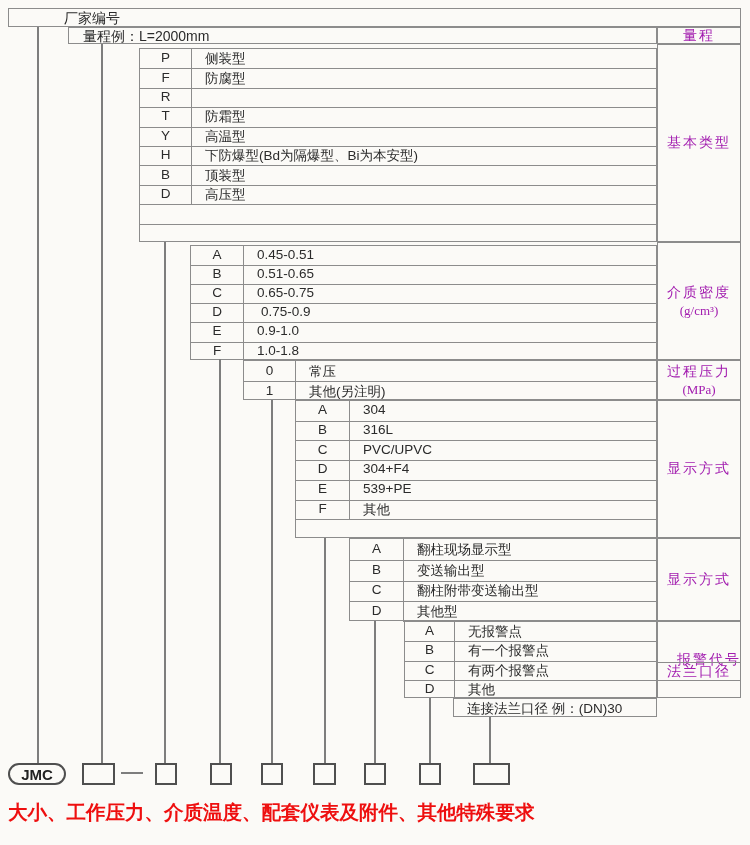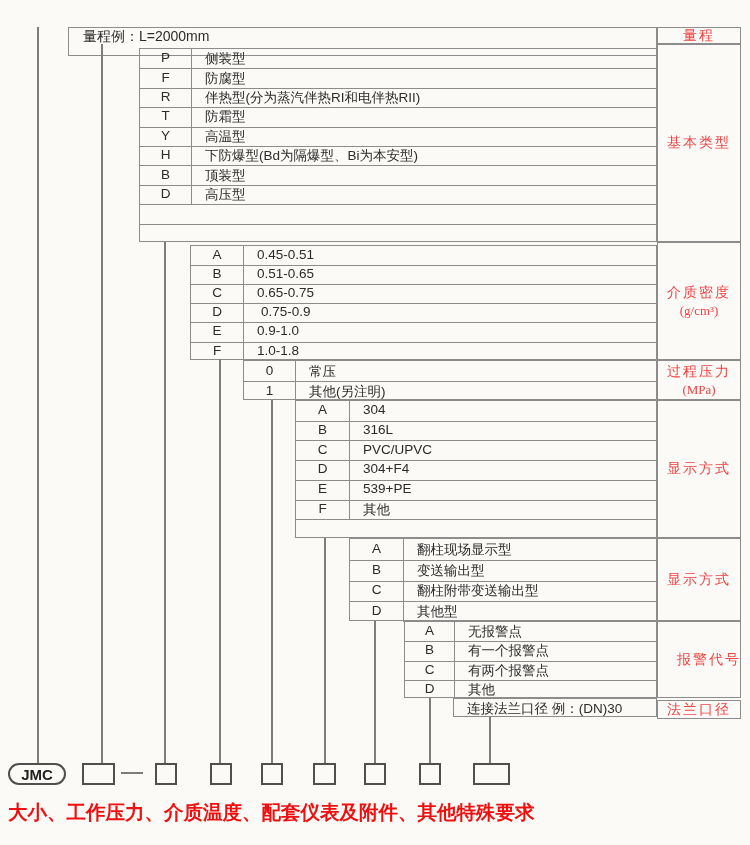--- a/index.html
+++ b/index.html
@@ -10,54 +10,56 @@
   .box{position:absolute;border:1px solid #8c8c8c;box-sizing:border-box;background:transparent;}
   .toptext{font-size:14px;line-height:17px;white-space:nowrap;}
   .sec{position:absolute;border:1px solid #8c8c8c;box-sizing:border-box;}
   .rowline{position:absolute;left:0;right:0;height:1px;background:#8c8c8c;}
   .coldiv{position:absolute;top:0;width:1px;background:#8c8c8c;}
   .code{position:absolute;font-size:13.5px;text-align:center;white-space:nowrap;}
   .desc{position:absolute;font-size:13.5px;white-space:nowrap;}
   .labelcell{
     position:absolute;left:657px;width:84px;border:1px solid #8c8c8c;box-sizing:border-box;
     display:flex;flex-direction:column;align-items:center;justify-content:center;
-    font-family:"Liberation Serif","DejaVu Serif",serif;color:#ef4444;
+    font-family:"Liberation Serif","DejaVu Serif",serif;color:#a21caf;
   }
   .labelcell .l1{font-size:14px;letter-spacing:2px;white-space:nowrap;}
   .labelcell .l2{font-size:13px;letter-spacing:0;white-space:nowrap;margin-top:1px;}
   .conn{position:absolute;width:2px;background:#7d7d7d;}
   .cbox{position:absolute;border:2px solid #4f4f4f;box-sizing:border-box;height:22px;background:transparent;}
   .modelbox{display:flex;align-items:center;justify-content:center;font-weight:bold;font-size:15px;color:#222;}
   .dash{position:absolute;height:2px;background:#7d7d7d;}
   .note{position:absolute;left:8px;width:740px;font-size:19.5px;font-weight:bold;line-height:28px;white-space:nowrap;}
 </style>
 </head>
 <body>
 
 <div id="canvas">
 
-
-  <div class="box toptext" style="left:68px;top:27px;width:589px;height:29px;">
+  <div class="box toptext" style="left:8px;top:8px;width:733px;height:19px;">
+    <span style="position:absolute;left:55px;top:1px;">厂家编号</span>
+  </div>
+
+  <div class="box toptext" style="left:68px;top:27px;width:589px;height:17px;">
     <span style="position:absolute;left:14px;top:0px;">量程例：L=2000mm</span>
   </div>
 
   <div class="labelcell" style="top:27px;height:17px;">
     <span class="l1">量程</span>
   </div>
 
   <div id="generated">
       <div class="sec" style="left: 139px; top: 48px; width: 518px; height: 194px;">
         <div class="code" style="left: 0px; width: 51px; top: 1.2px;">P</div>
         <div class="desc" style="left: 65px; top: 1.2px;">侧装型</div>
         <div class="rowline" style="top: 19.4px;"></div>
         <div class="code" style="left: 0px; width: 51px; top: 20.6px;">F</div>
         <div class="desc" style="left: 65px; top: 20.6px;">防腐型</div>
         <div class="rowline" style="top: 38.8px;"></div>
         <div class="code" style="left: 0px; width: 51px; top: 40px;">R</div>
-        <div class="desc" style="left: 65px; top: 40px;">伴热型(分为蒸汽伴热RI和电伴热RII)</div>
         <div class="rowline" style="top: 58.2px;"></div>
         <div class="code" style="left: 0px; width: 51px; top: 59.4px;">T</div>
         <div class="desc" style="left: 65px; top: 59.4px;">防霜型</div>
         <div class="rowline" style="top: 77.6px;"></div>
         <div class="code" style="left: 0px; width: 51px; top: 78.8px;">Y</div>
         <div class="desc" style="left: 65px; top: 78.8px;">高温型</div>
         <div class="rowline" style="top: 97px;"></div>
         <div class="code" style="left: 0px; width: 51px; top: 98.2px;">H</div>
         <div class="desc" style="left: 65px; top: 98.2px;">下防爆型(Bd为隔爆型、Bi为本安型)</div>
         <div class="rowline" style="top: 116.4px;"></div>
@@ -163,21 +165,21 @@
         <div class="code" style="left: 0px; width: 49px; top: 58.875px;">D</div>
         <div class="desc" style="left: 63px; top: 58.875px;">其他</div>
         <div class="coldiv" style="left: 49px; height: 77px;"></div>
       </div>
       <div class="labelcell" style="top: 621px; height: 77px; padding-left: 20px;">
         <span class="l1">报警代号</span>
       </div>
       <div class="sec" style="left: 453px; top: 698px; width: 204px; height: 19px;">
         <div class="desc" style="left: 13px; top: 1px;">连接法兰口径 例：(DN)30</div>
       </div>
-      <div class="labelcell" style="top: 700px; height: 19px;">
+      <div class="labelcell" style="top: 662px; height: 19px;">
         <span class="l1">法兰口径</span>
       </div>
       <div class="conn" style="left: 37px; top: 27px; height: 737px;"></div>
       <div class="conn" style="left: 101px; top: 44px; height: 720px;"></div>
       <div class="conn" style="left: 164px; top: 242px; height: 522px;"></div>
       <div class="conn" style="left: 219px; top: 359px; height: 405px;"></div>
       <div class="conn" style="left: 271px; top: 400px; height: 364px;"></div>
       <div class="conn" style="left: 324px; top: 538px; height: 226px;"></div>
       <div class="conn" style="left: 374px; top: 621px; height: 143px;"></div>
       <div class="conn" style="left: 429px; top: 698px; height: 66px;"></div>

